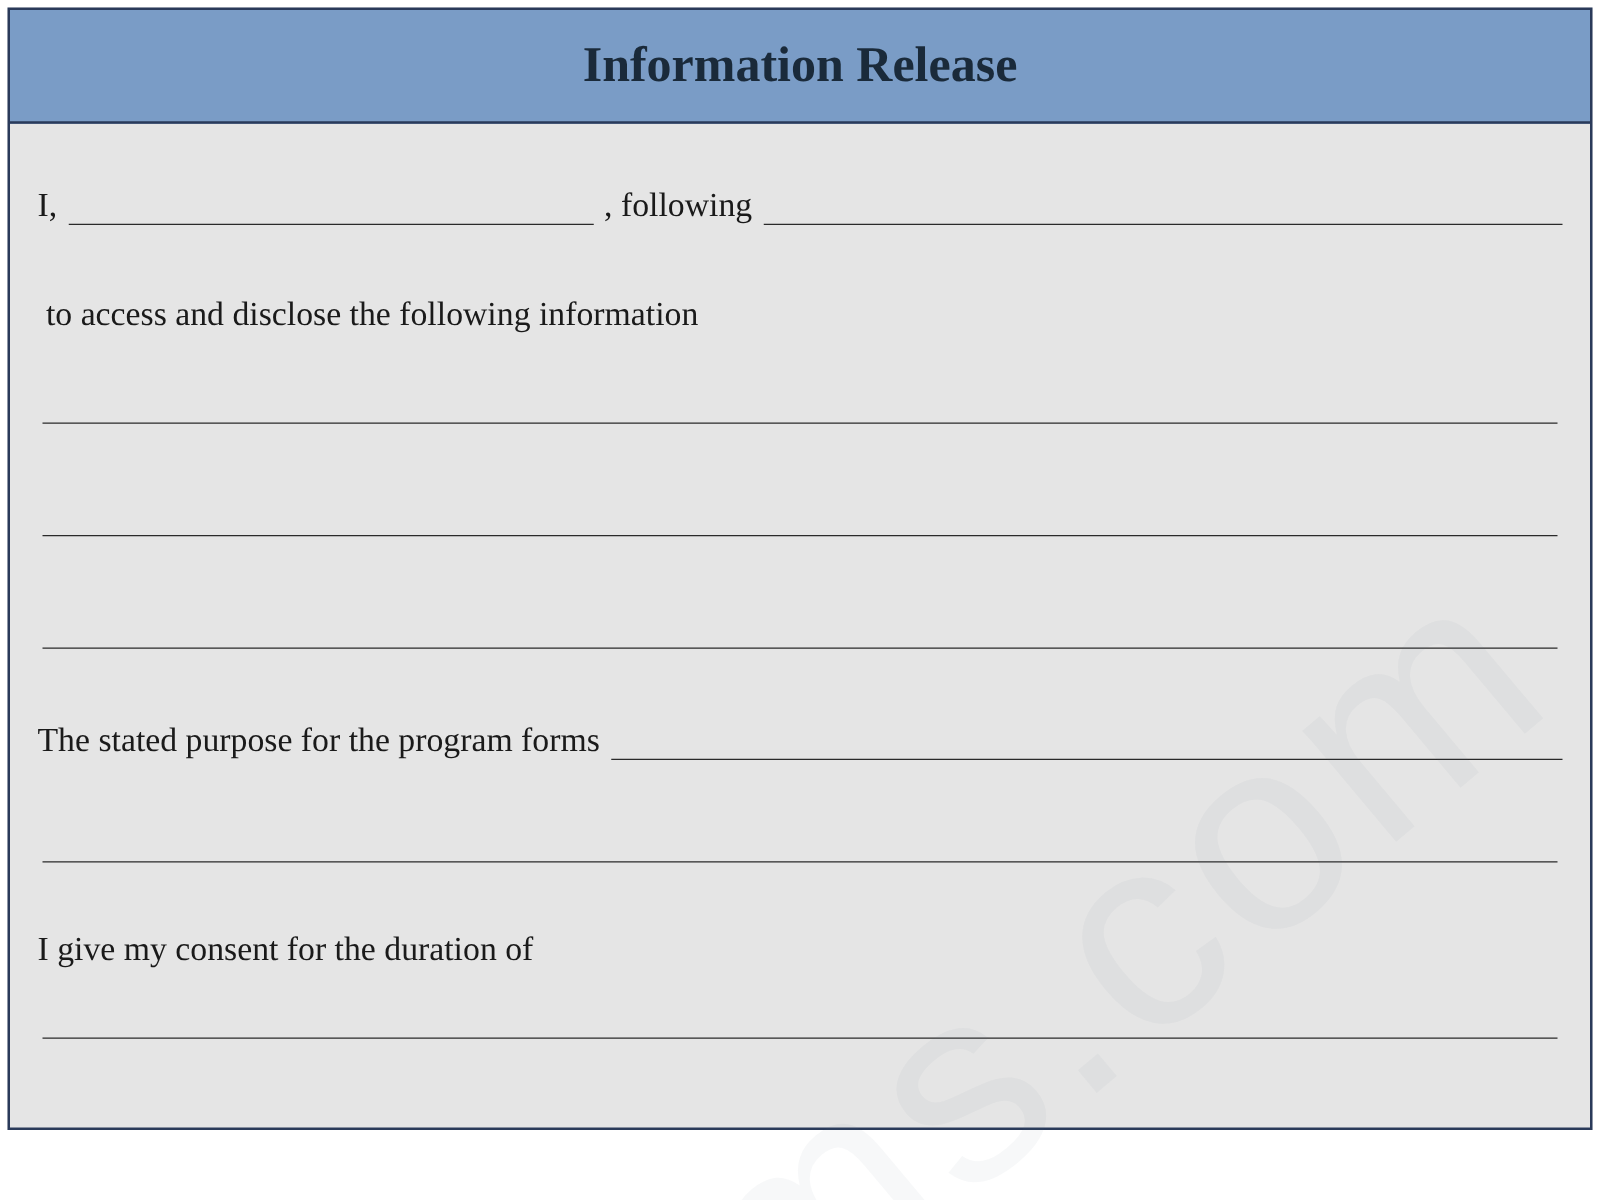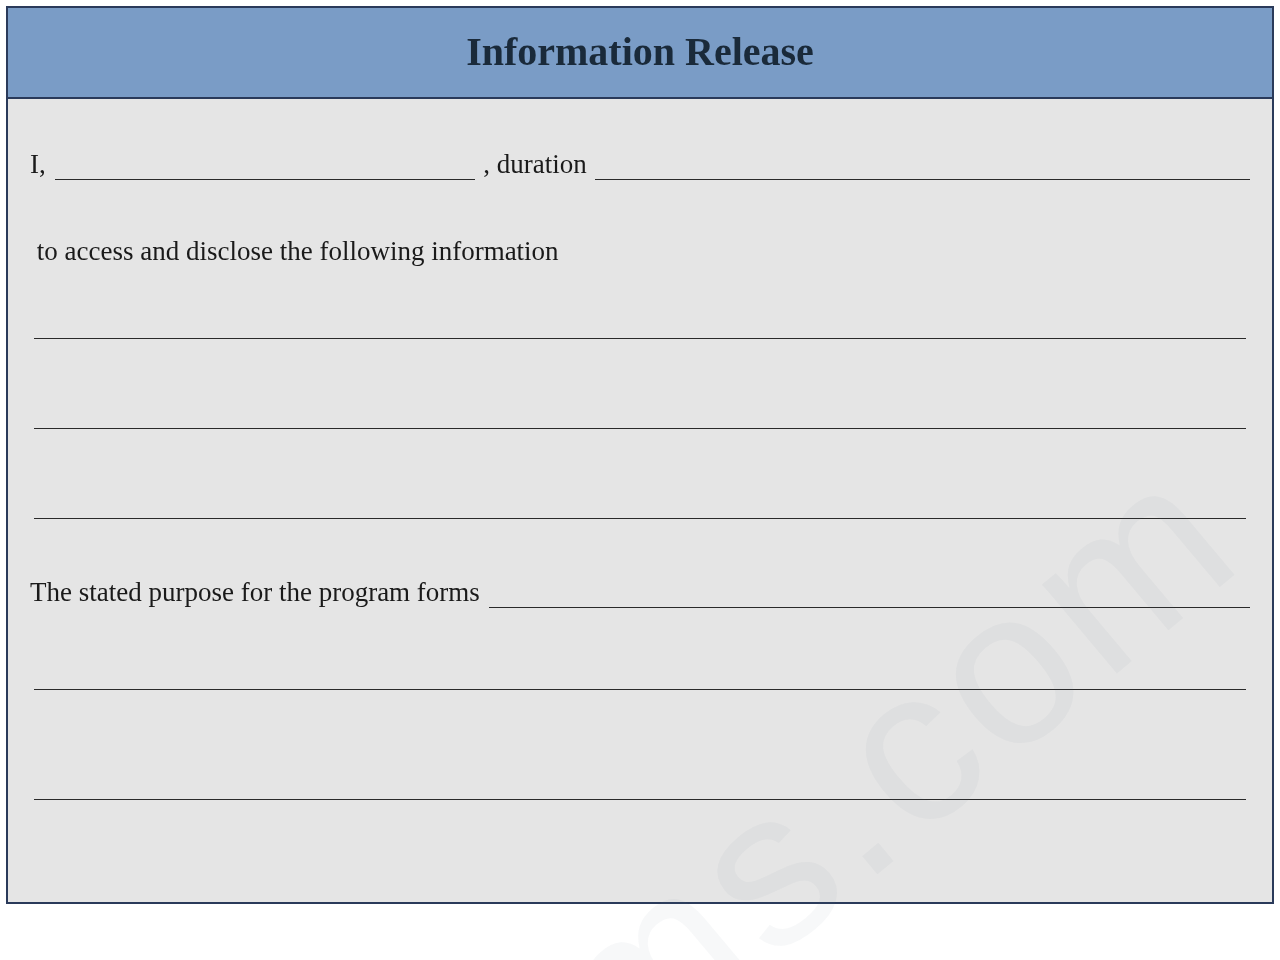--- a/index.html
+++ b/index.html
@@ -77,21 +77,21 @@
 <div class="form-container">
   <div class="header">
     <span class="header-title">Information Release</span>
   </div>
 
   <div class="body">
 
     <div class="line" style="margin-bottom:56px;">
       <span class="text-span">I, </span>
       <span class="blank" style="width:420px; margin:0 2px;"></span>
-      <span class="text-span"> , duration </span>
+      <span class="text-span"> , following </span>
       <span class="blank-stretch" style="margin-left:2px;"></span>
     </div>
 
     <div style="margin-bottom:70px;">
       <span class="text-span"> to access and disclose the following information</span>
     </div>
 
     <div class="full-line"></div>
     <div style="height:88px;"></div>
     <div class="full-line"></div>
@@ -101,20 +101,23 @@
 
     <div class="line" style="margin-bottom:0;">
       <span class="text-span">The stated purpose for the program forms </span>
       <span class="blank-stretch" style="margin-left:2px;"></span>
     </div>
 
     <div style="height:80px;"></div>
     <div class="full-line"></div>
     <div style="height:54px;"></div>
 
+    <div>
+      <span class="text-span">I give my consent for the duration of</span>
+    </div>
 
     <div style="height:54px;"></div>
     <div class="full-line"></div>
 
   </div>
 
   <div class="watermark">forms.com</div>
 </div>
 
 </body></html>

